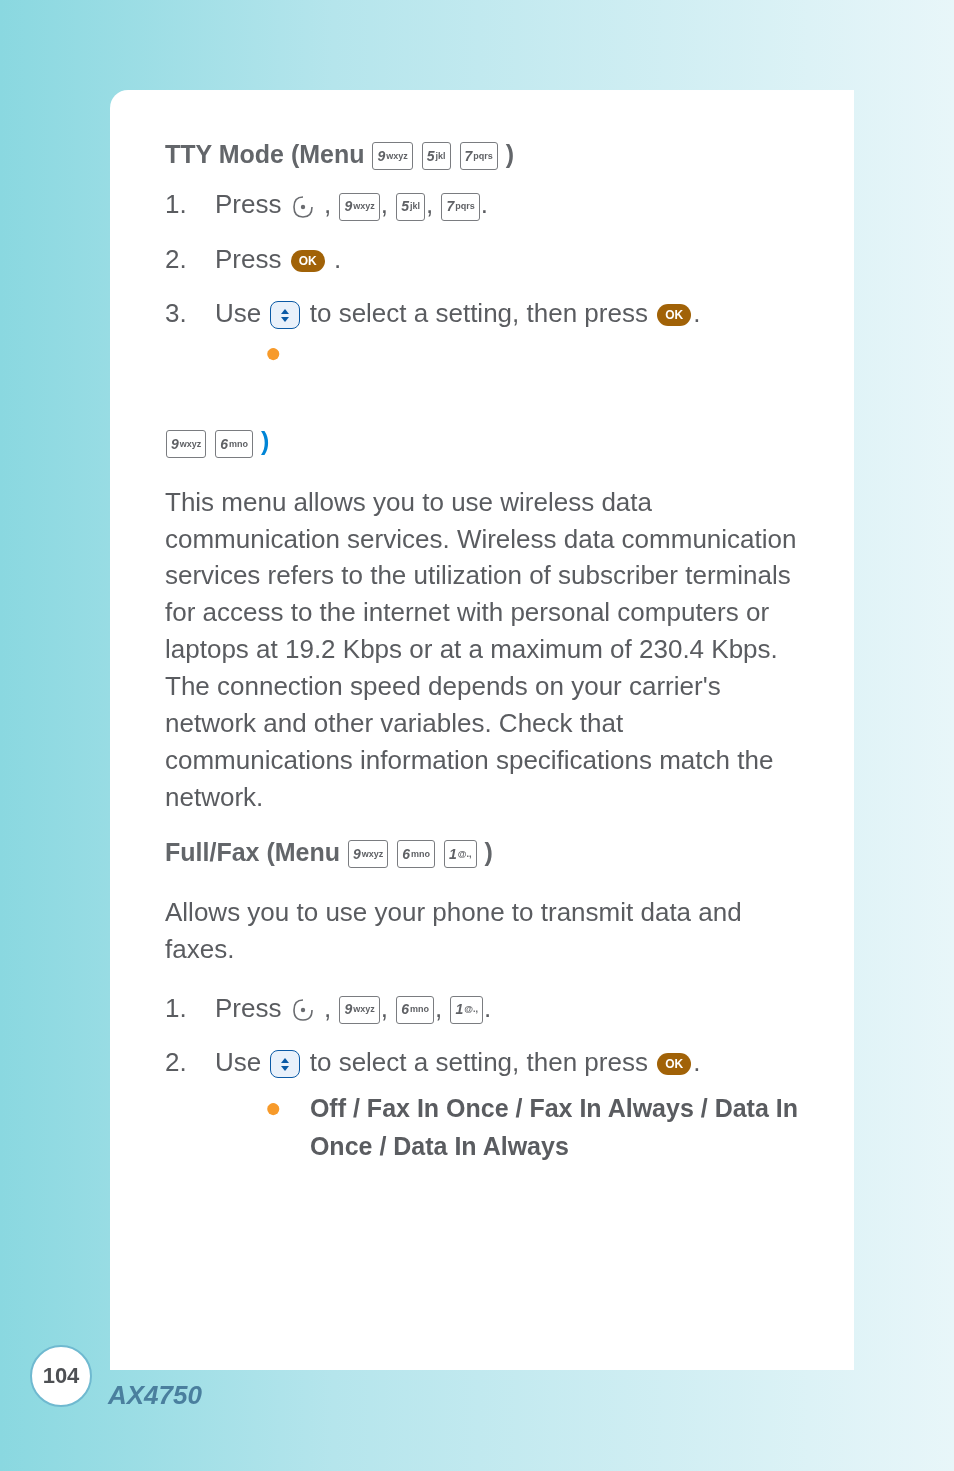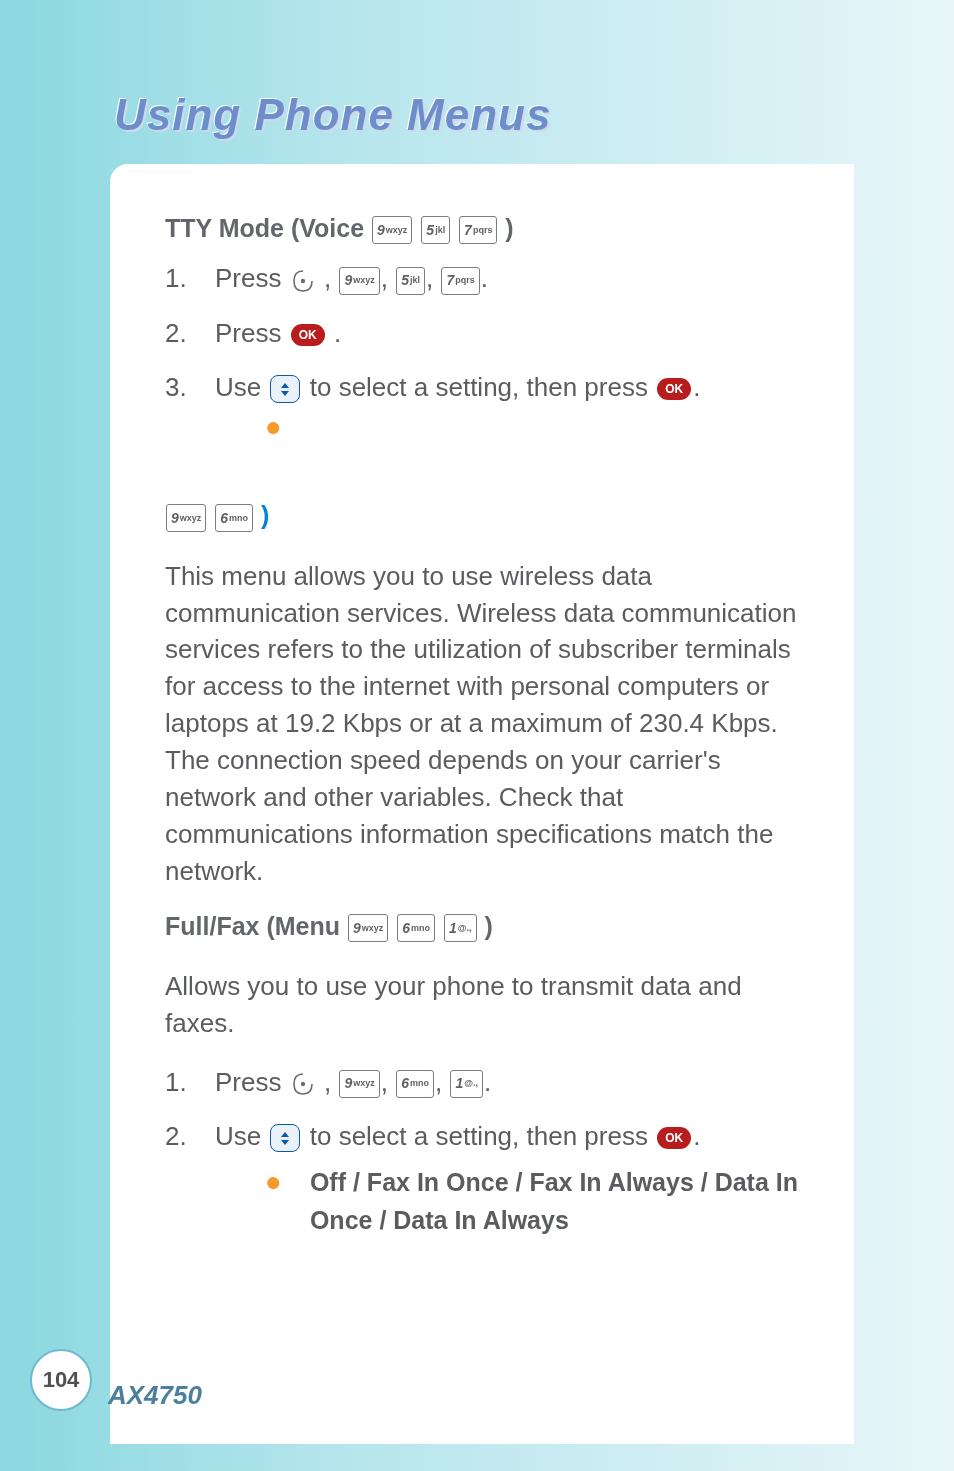--- a/index.html
+++ b/index.html
@@ -104,21 +104,21 @@
   font-style: italic;
   font-weight: 700;
 }
 .key .sup { font-size: 9px; font-style: normal; margin-left: 1px; font-weight: 600; }
 
 .ok-btn {
   display: inline-flex;
   align-items: center;
   justify-content: center;
   vertical-align: middle;
-  background: #b91c1c;
+  background: #a16207;
   color: #fff;
   font-size: 12px;
   font-weight: 700;
   border-radius: 12px;
   height: 22px;
   padding: 0 8px;
   margin: 0 2px;
 }
 
 .menu-icon {
@@ -152,21 +152,21 @@
   border-right: 4px solid transparent;
 }
 .nav-oval::before { border-bottom: 5px solid #0b5aa6; margin-bottom: 3px; }
 .nav-oval::after  { border-top: 5px solid #0b5aa6; }
 
 .page-footer {
   position: absolute;
   left: 30px;
   bottom: 60px;
   display: flex;
-  align-items: flex-end;
+  align-items: center;
 }
 .page-num-circle {
   width: 58px; height: 58px;
   border: 2.5px solid #6fb9d0;
   border-radius: 50%;
   display: flex;
   align-items: center; justify-content: center;
   background: #fff;
   font-weight: 800;
   color: #4e5054;
@@ -179,26 +179,25 @@
   font-size: 26px;
   color: #4a7f9e;
   margin-top: 40px;
 }
 </style>
 </head>
 <body>
 
 <div class="page">
 
-  <h1 class="chapter-title">Using Phone Menus</h1>
 
   <div class="content-card">
 
     <div class="section-heading">
-      <span>TTY Mode (Voice</span>
+      <span>TTY Mode (Menu</span>
       <span class="key">
         <span>9</span>
           <span class="sup">wxyz</span>
       </span>
       <span class="key">
         <span>5</span>
           <span class="sup">jkl</span>
       </span>
       <span class="key">
         <span>7</span>

